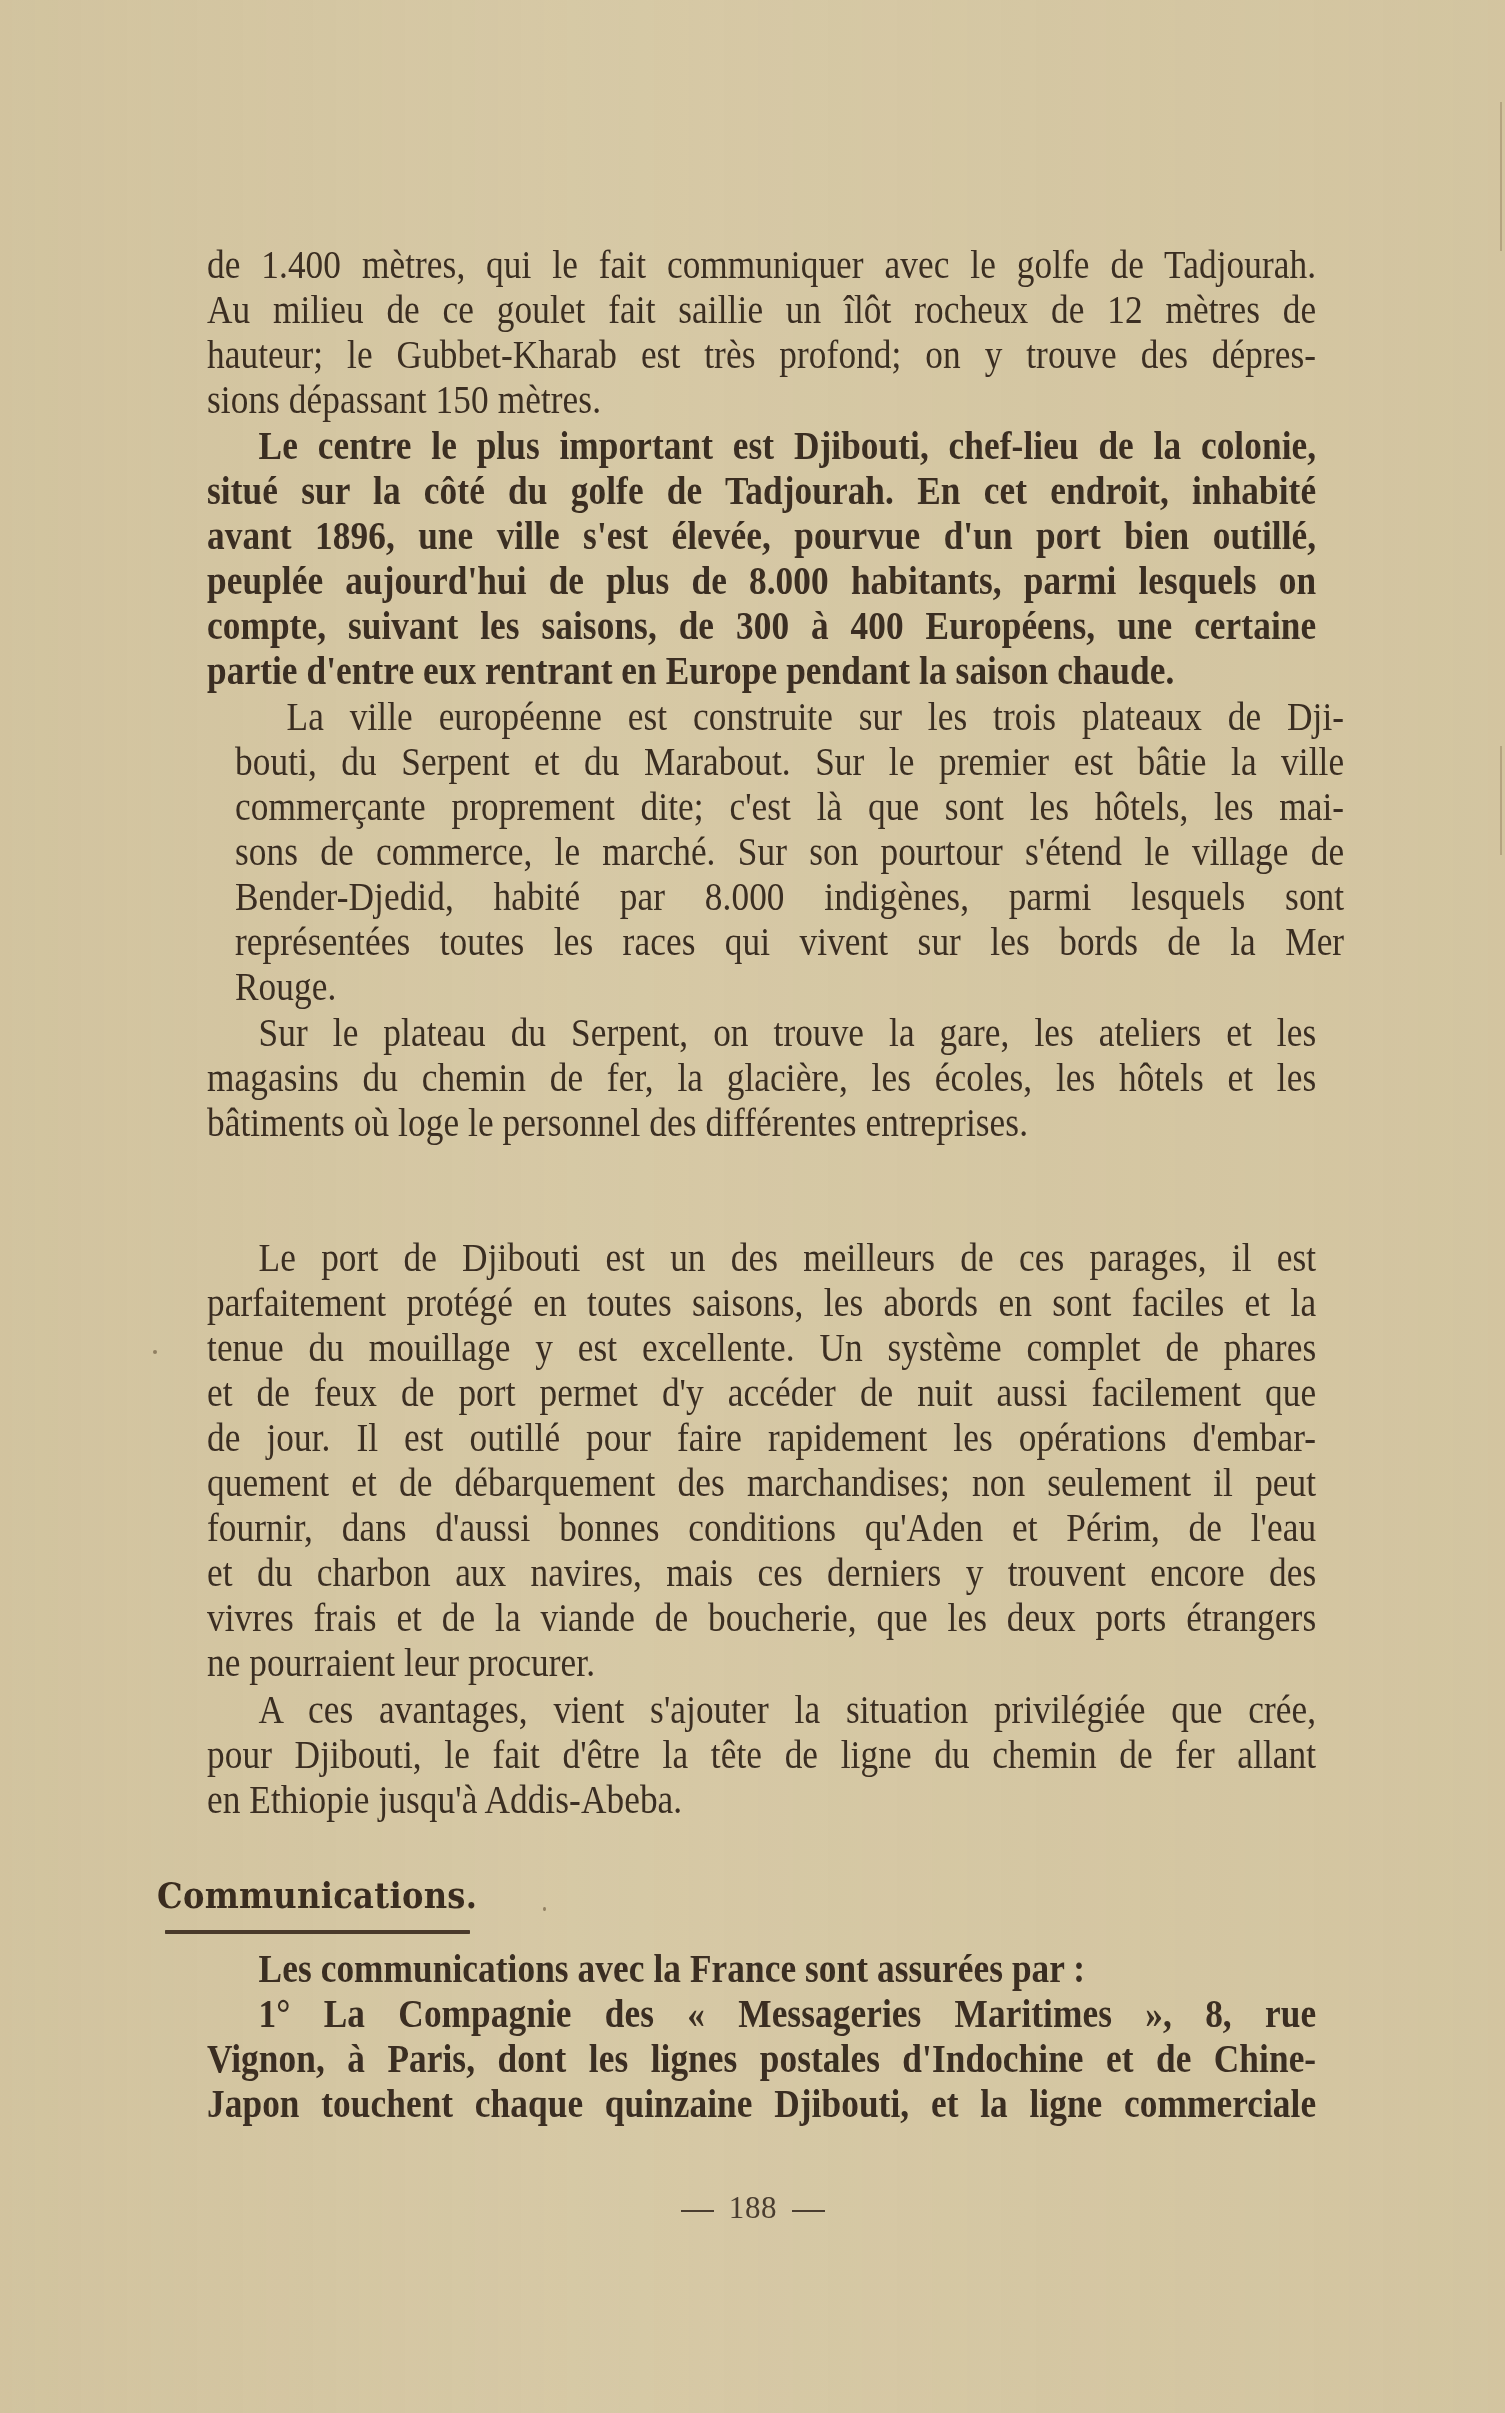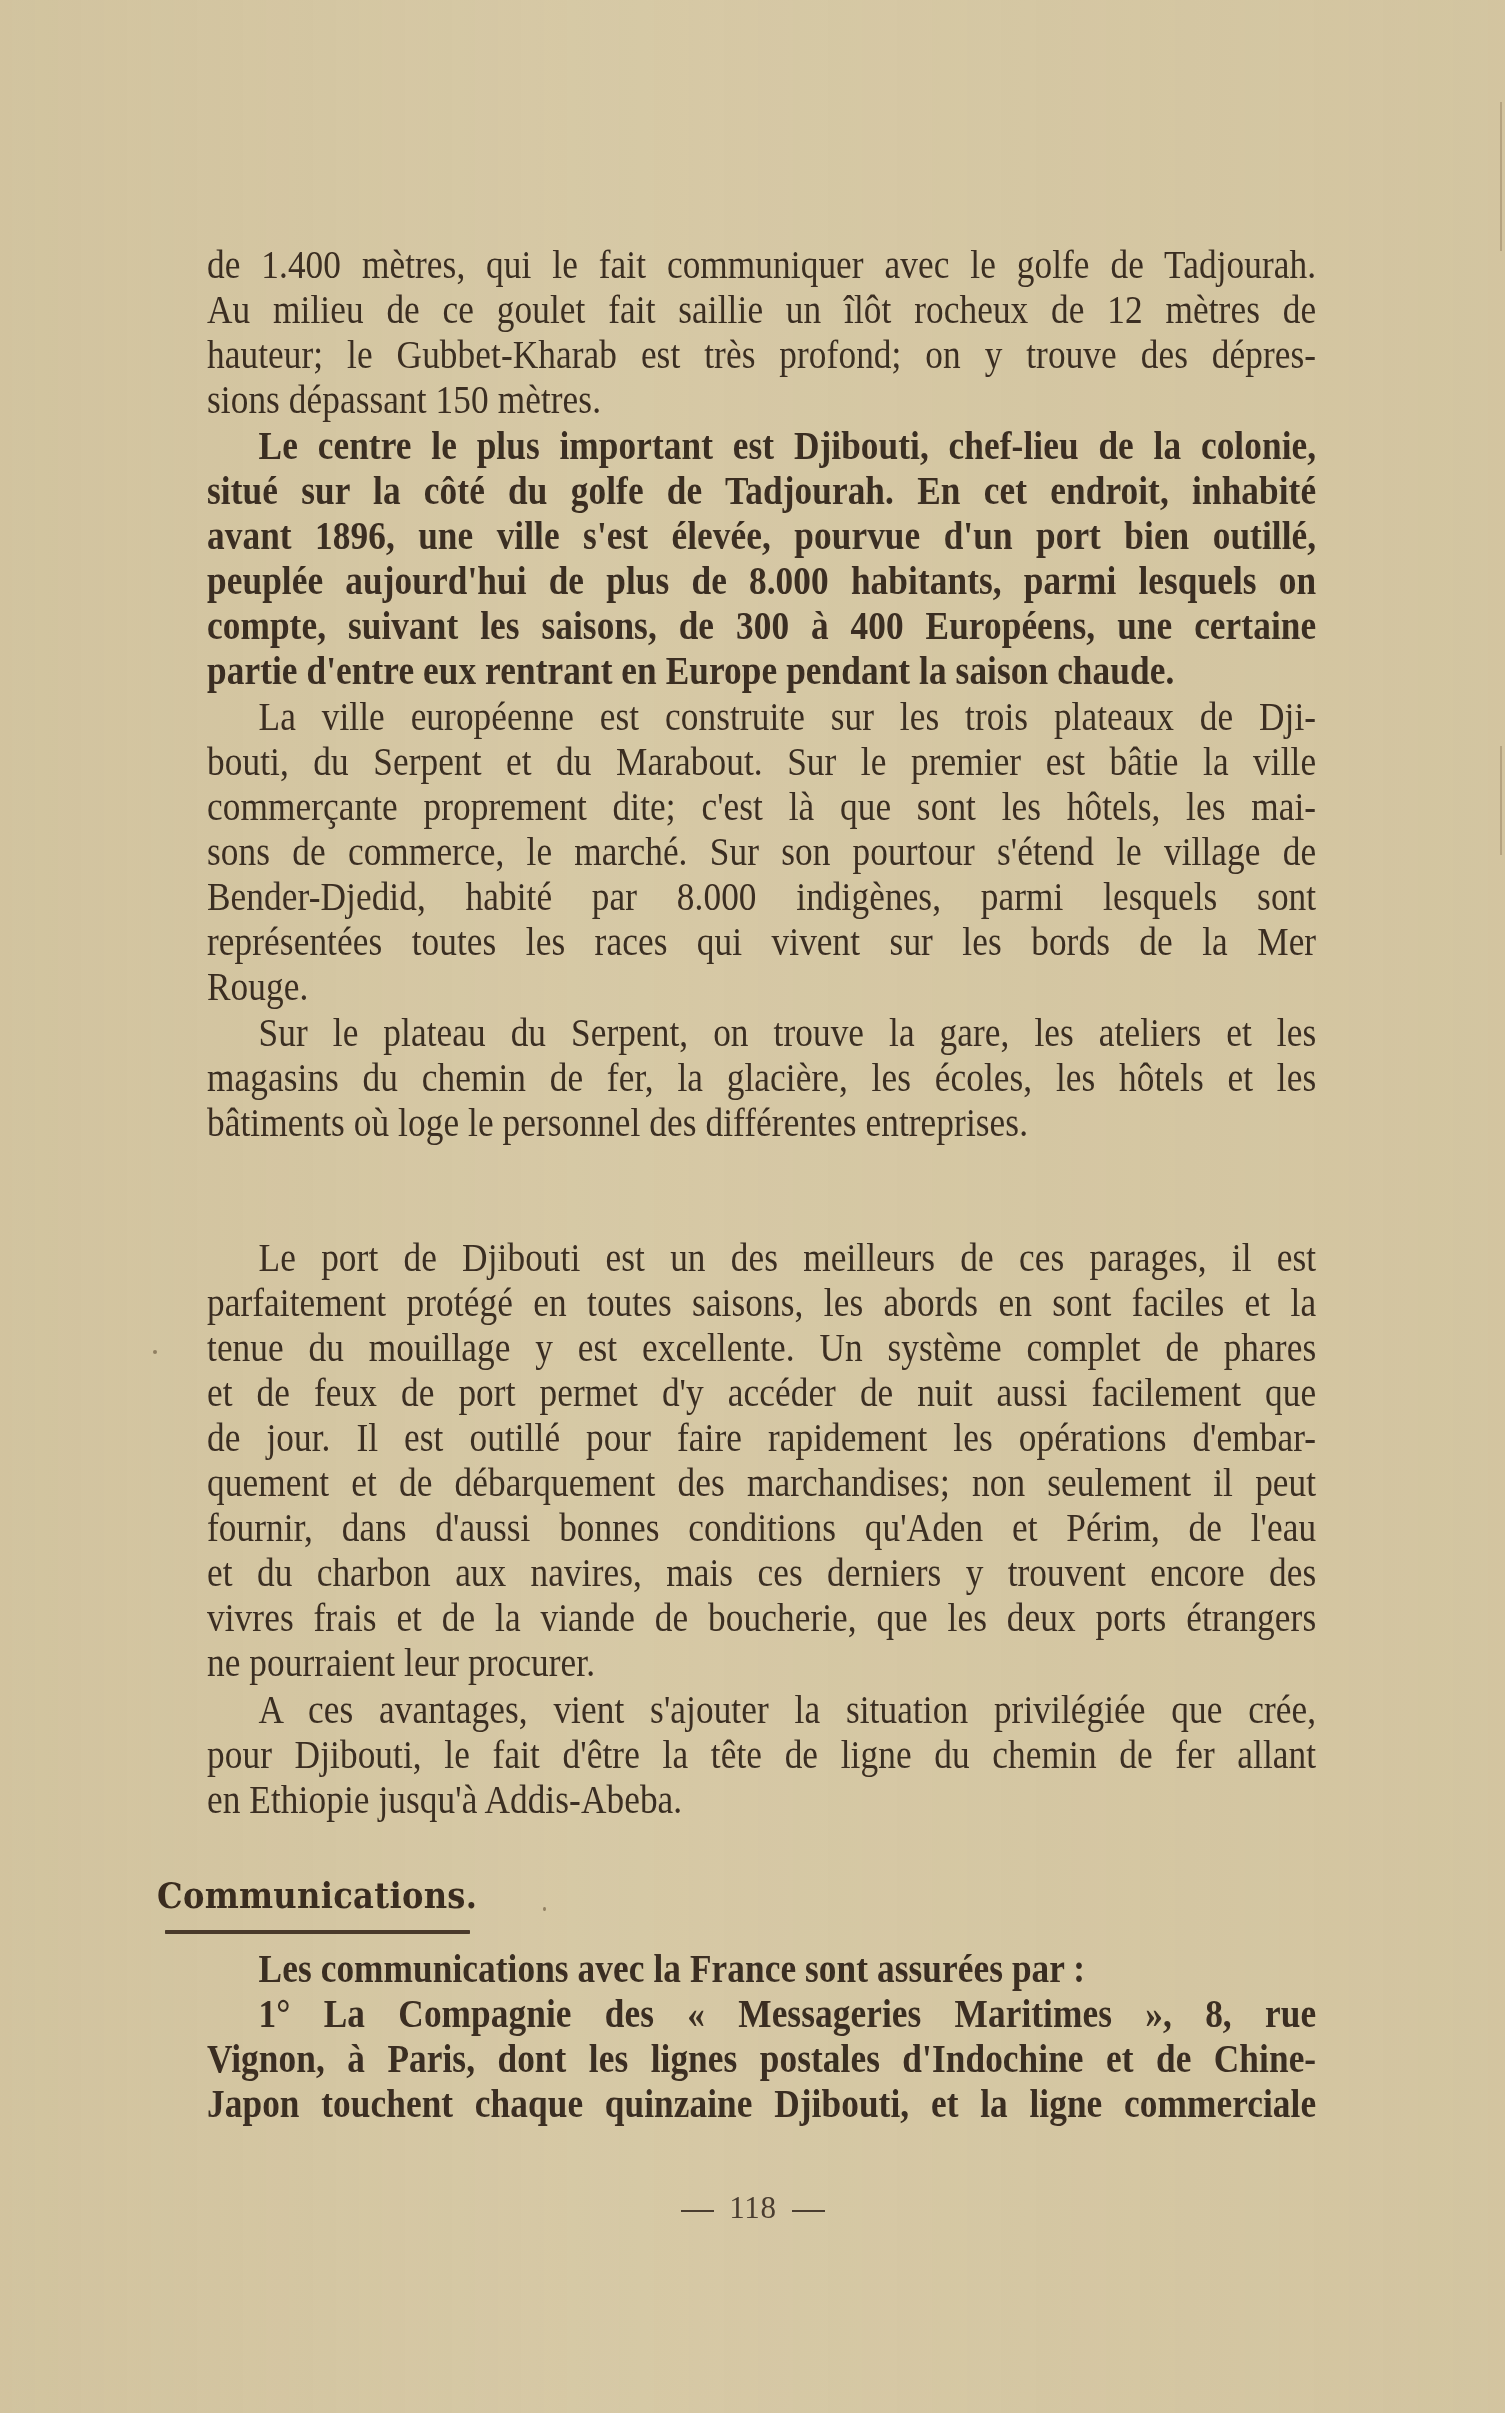--- a/index.html
+++ b/index.html
@@ -43,21 +43,21 @@
     }
     .line.last {
       text-align-last: left;
     }
     .line.indent {
       padding-left: 60px;
       box-sizing: border-box;
     }
     #block-1 { top: 242px; }
     #block-2 { top: 423px; font-weight: bold; }
-    #block-3 { top: 694px; }
+    #block-3 { top: 694px; margin-left: 28px; }
     #block-4 { top: 1010px; }
     #block-5 { top: 1145px; }
     #block-6 { top: 1235px; }
     #block-7 { top: 1687px; }
     #block-8 { top: 1946px; font-weight: bold; }
 
     .section-heading {
       position: absolute;
       left: 157px;
       top: 1875px;
@@ -170,21 +170,21 @@
   <div class="section-rule"></div>
 
   <div class="text-block" id="block-8">
     <span class="line indent last">Les communications avec la France sont assurées par :</span>
     <span class="line indent">1° La Compagnie des « Messageries Maritimes », 8, rue</span>
     <span class="line">Vignon, à Paris, dont les lignes postales d'Indochine et de Chine-</span>
     <span class="line">Japon touchent chaque quinzaine Djibouti, et la ligne commerciale</span>
   </div>
 
   <div class="page-number">
-    <span class="dash"></span><span>118</span><span class="dash"></span>
+    <span class="dash"></span><span>188</span><span class="dash"></span>
   </div>
 
   <div class="speck" style="left:153px; top:1350px;"></div>
   <div class="speck" style="left:543px; top:1907px; width:2.7px; height:4.1px;"></div>
   <div class="edge-mark" style="left:1500px; top:102px; height:149px;"></div>
   <div class="edge-mark" style="left:1500px; top:746px; height:109px;"></div>
 </div>
 
 
 </body></html>

